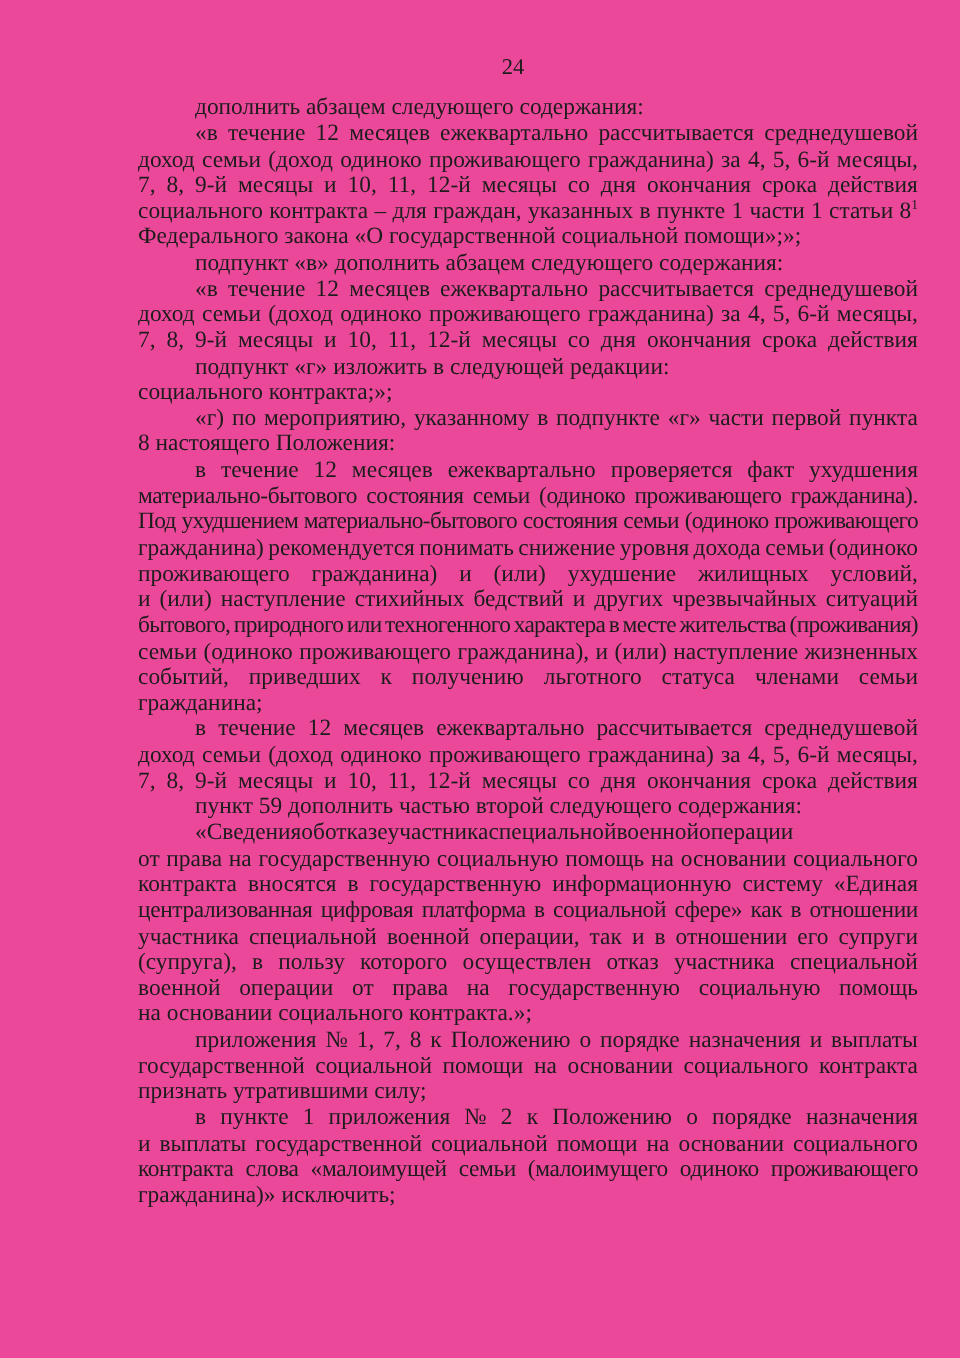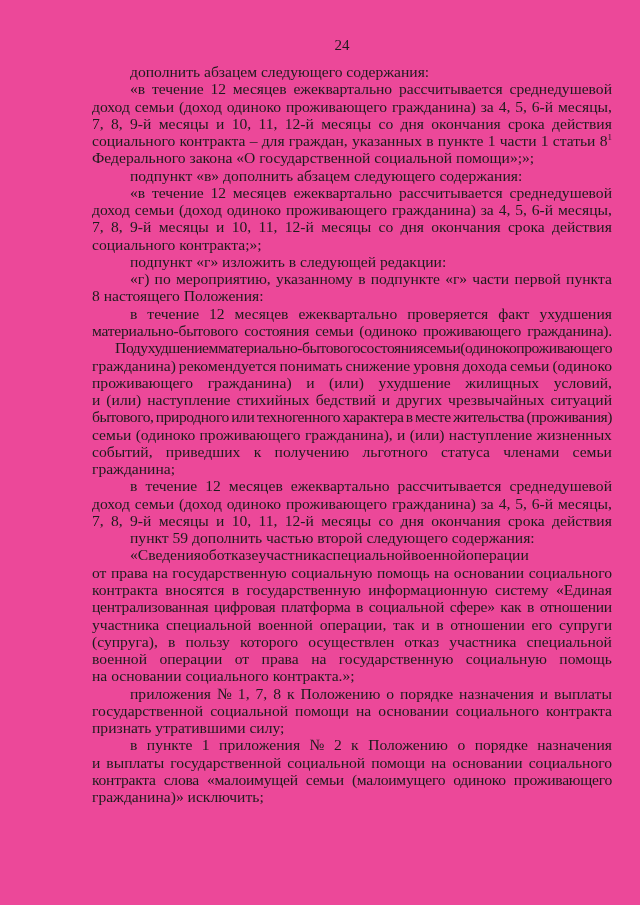--- a/index.html
+++ b/index.html
@@ -120,22 +120,22 @@
         <span>10,</span>
         <span>11,</span>
         <span>12-й</span>
         <span>месяцы</span>
         <span>со</span>
         <span>дня</span>
         <span>окончания</span>
         <span>срока</span>
         <span>действия</span>
       </div>
+      <div class="line first last"><span>подпункт «г» изложить в следующей редакции:</span></div>
       <div class="line last"><span>социального контракта;»;</span></div>
-      <div class="line first last"><span>подпункт «г» изложить в следующей редакции:</span></div>
       <div class="line first" style="display: flex; justify-content: space-between; width: 482px;">
         <span>«г)</span>
         <span>по</span>
         <span>мероприятию,</span>
         <span>указанному</span>
         <span>в</span>
         <span>подпункте</span>
         <span>«г»</span>
         <span>части</span>
         <span>первой</span>
@@ -153,21 +153,21 @@
         <span>ухудшения</span>
       </div>
       <div class="line tight" style="display: flex; justify-content: space-between; width: 520px;">
         <span>материально-бытового</span>
         <span>состояния</span>
         <span>семьи</span>
         <span>(одиноко</span>
         <span>проживающего</span>
         <span>гражданина).</span>
       </div>
-      <div class="line tighter" style="display: flex; justify-content: flex-end; width: 520px;">
+      <div class="line tighter" style="display: flex; justify-content: space-between; width: 520px;">
         <span>Под</span>
         <span>ухудшением</span>
         <span>материально-бытового</span>
         <span>состояния</span>
         <span>семьи</span>
         <span>(одиноко</span>
         <span>проживающего</span>
       </div>
       <div class="line" style="display: flex; justify-content: space-between; width: 520px;">
         <span>гражданина)</span>

